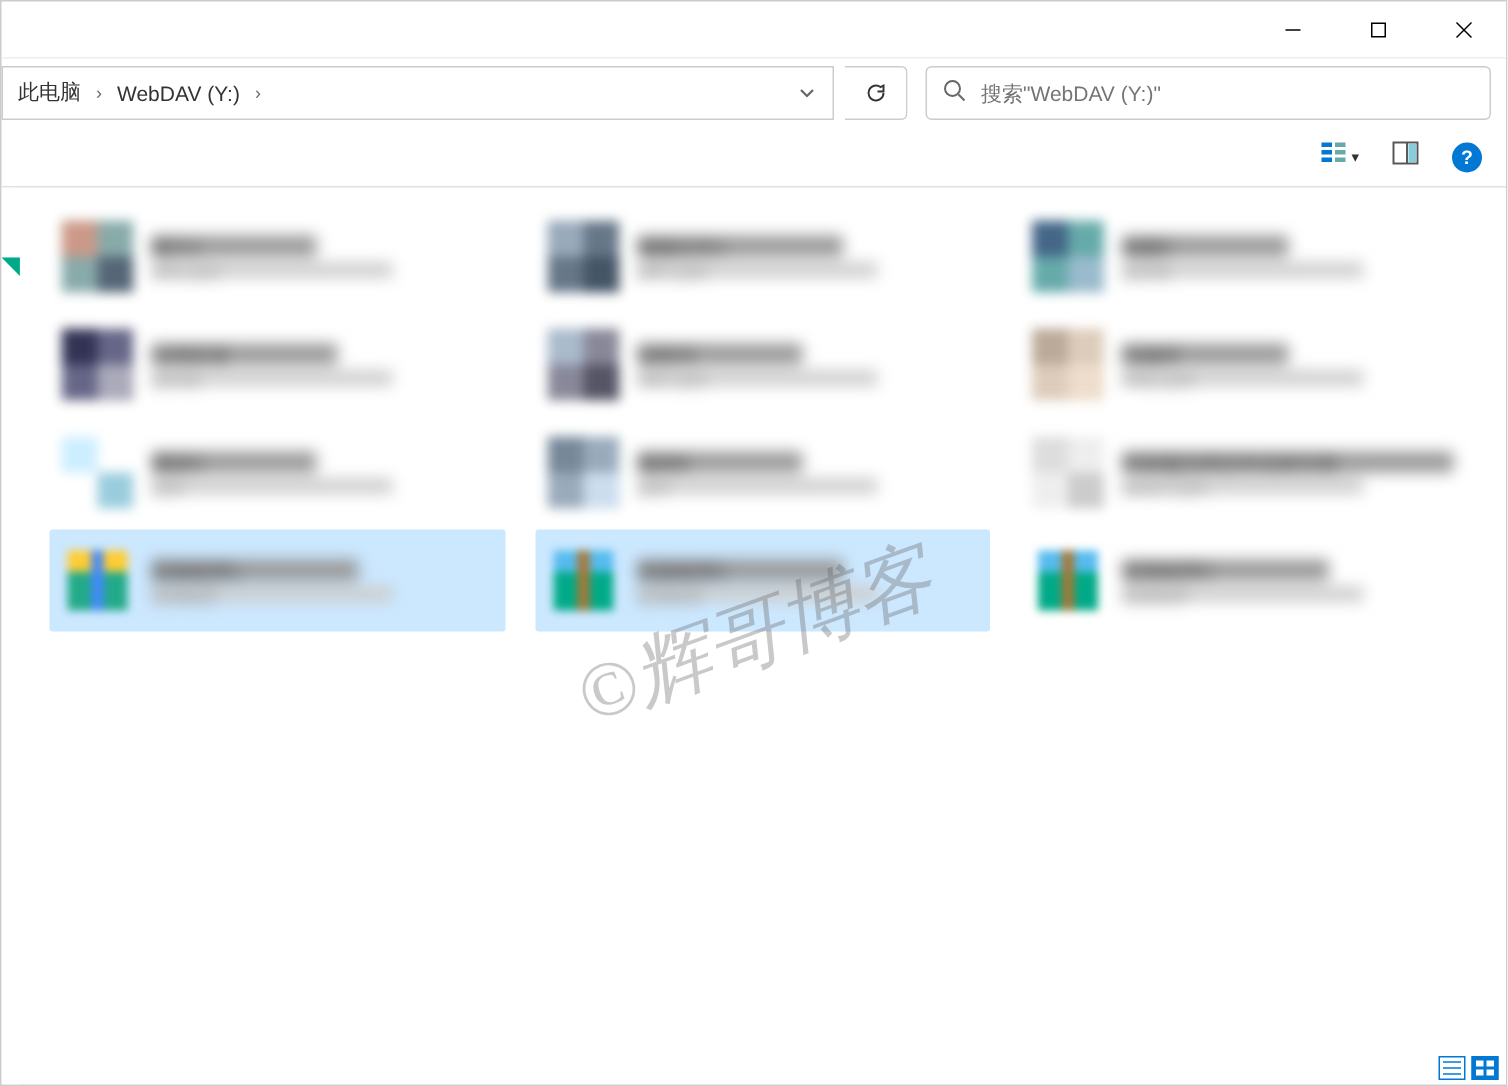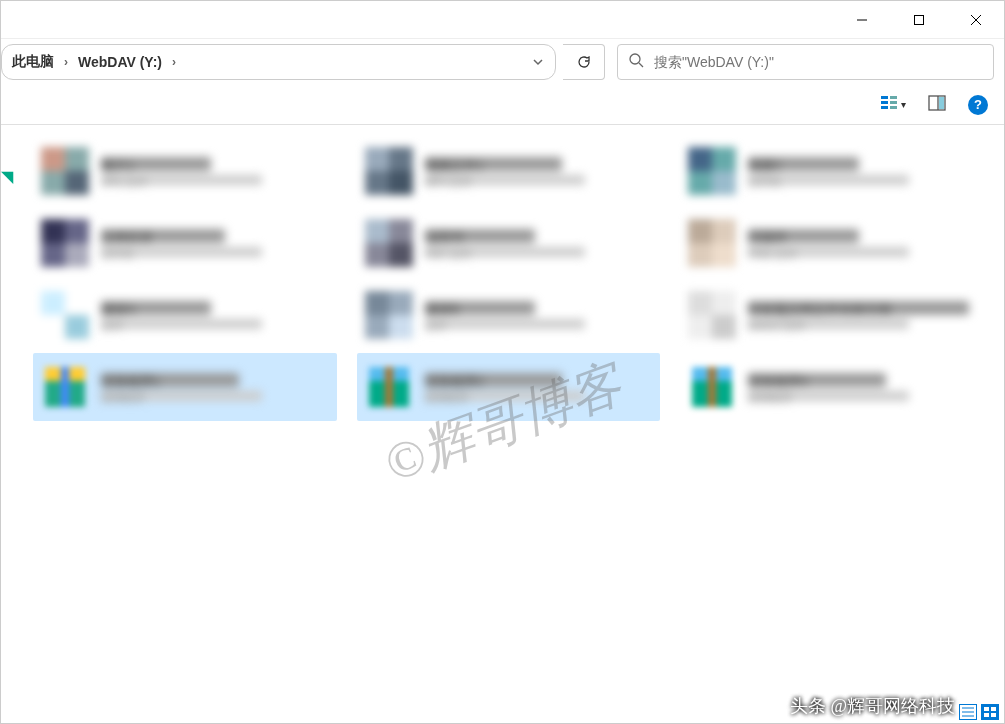--- a/index.html
+++ b/index.html
@@ -6,21 +6,21 @@
     body { width: 1005px; height: 724px; background: #fff; position: relative; overflow: hidden; }
     
     .window-frame { width: 100%; height: 100%; border: 1px solid #ccc; display: flex; flex-direction: column; }
     
     .title-bar { height: 38px; display: flex; justify-content: flex-end; align-items: center; border-bottom: 1px solid #eee; }
     .title-controls { display: flex; }
     .title-btn { width: 57px; height: 38px; display: flex; align-items: center; justify-content: center; cursor: pointer; }
     .title-btn svg { width: 12px; height: 12px; }
     
     .address-row { height: 46px; display: flex; align-items: center; padding: 6px 10px 6px 0; gap: 12px; }
-    .address-bar { flex: 0 0 555px; height: 36px; border: 1px solid #ccc; border-radius: 12px; display: flex; align-items: center; font-weight: bold; }
+    .address-bar { flex: 0 0 555px; height: 36px; border: 1px solid #ccc; border-radius: 0; display: flex; align-items: center; }
     .breadcrumb-section { flex: 1; display: flex; align-items: center; padding-left: 4px; font-size: 14px; color: #333; overflow: hidden; }
     .crumb-part { display: flex; align-items: center; cursor: pointer; padding: 4px 6px; }
     .chev { padding: 0 4px; color: #666; font-size: 12px; }
     .addr-dropdown { width: 36px; display: flex; align-items: center; justify-content: center; border-left: 1px solid transparent; cursor: pointer; color: #666; }
     .refresh-section { width: 42px; height: 36px; border: 1px solid #ccc; border-left: none; border-radius: 0 4px 4px 0; margin-left: -5px; display: flex; align-items: center; justify-content: center; cursor: pointer; }
     .search-box { flex: 1; height: 36px; border: 1px solid #ccc; border-radius: 4px; display: flex; align-items: center; padding: 0 10px; gap: 10px; }
     .search-box input { border: none; outline: none; flex: 1; font-size: 14px; color: #666; }
     .search-icon { color: #666; }
     
     .toolbar-row { height: 40px; display: flex; justify-content: flex-end; align-items: center; padding-right: 12px; gap: 14px; border-bottom: 1px solid #e0e0e0; }
@@ -309,14 +309,13 @@
     <div class="status-icon tiles">
       <svg width="14" height="12" viewBox="0 0 14 12">
           <rect x="1" y="1" width="5" height="4" fill="#fff"></rect>
           <rect x="8" y="1" width="5" height="4" fill="#fff"></rect>
           <rect x="1" y="7" width="5" height="4" fill="#fff"></rect>
           <rect x="8" y="7" width="5" height="4" fill="#fff"></rect>
         </svg>
     </div>
   </div>
 
-  <div class="credit">头条 @辉哥网络科技</div>
 </div>
 
 </body></html>

